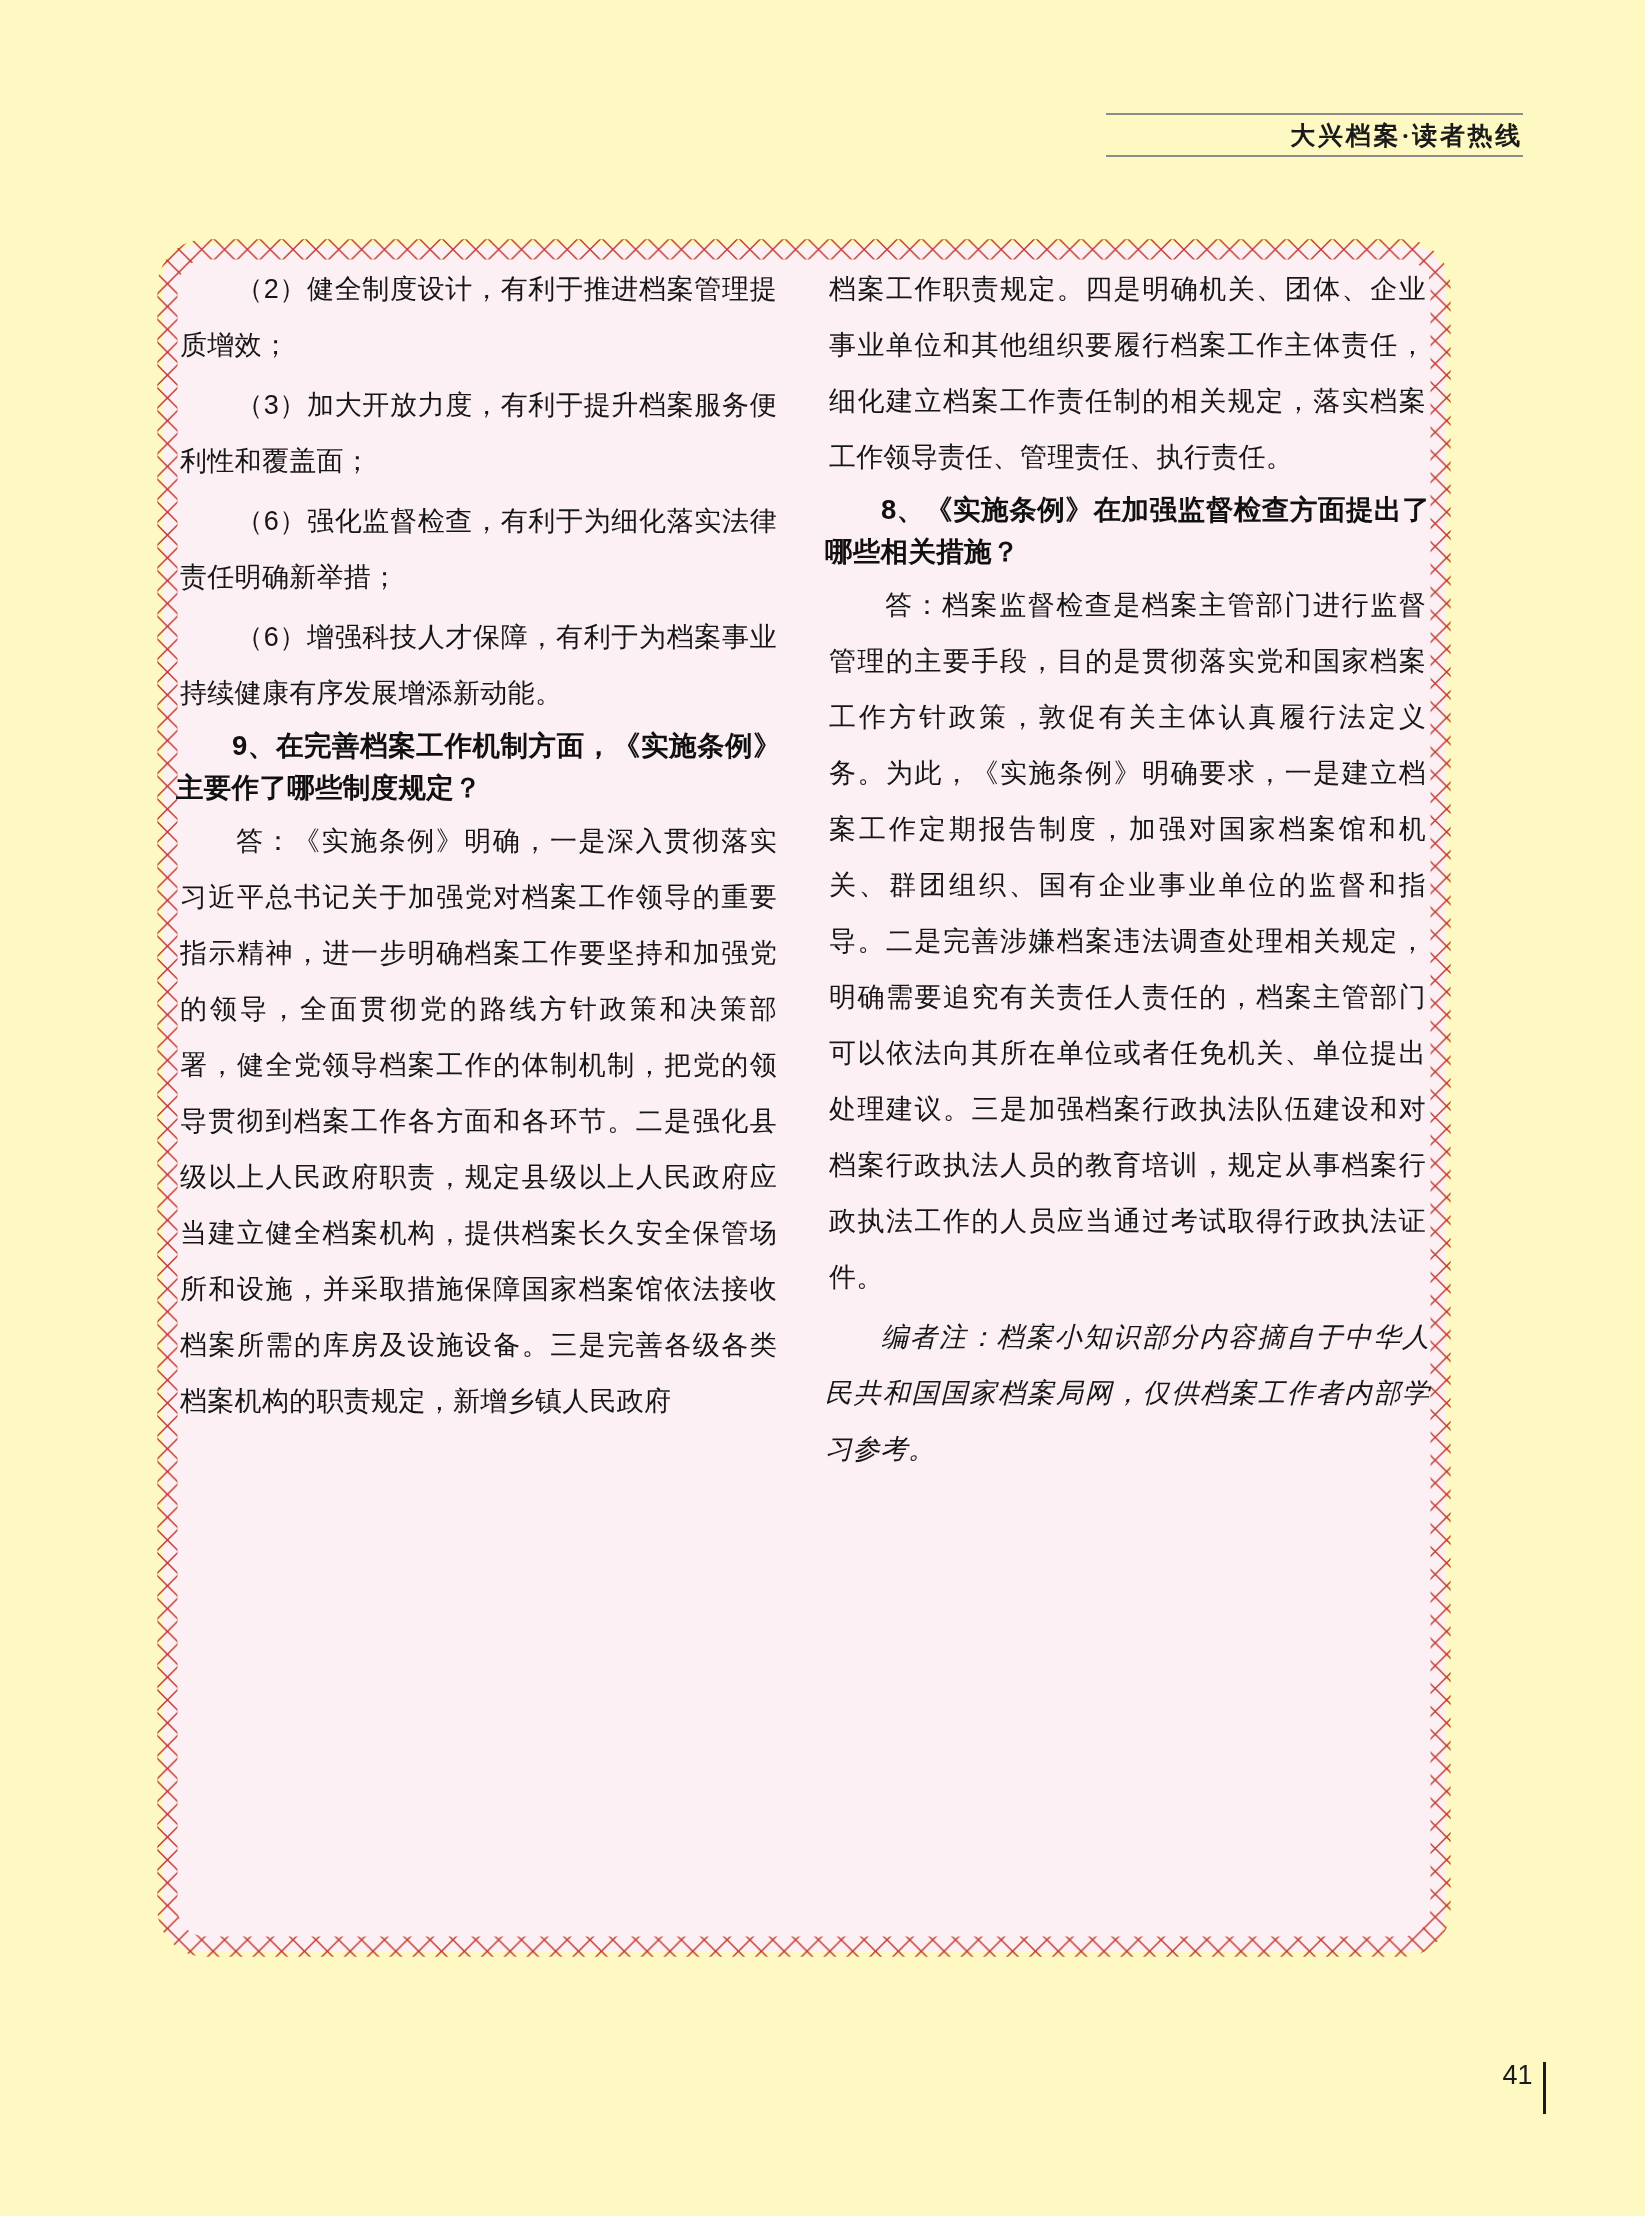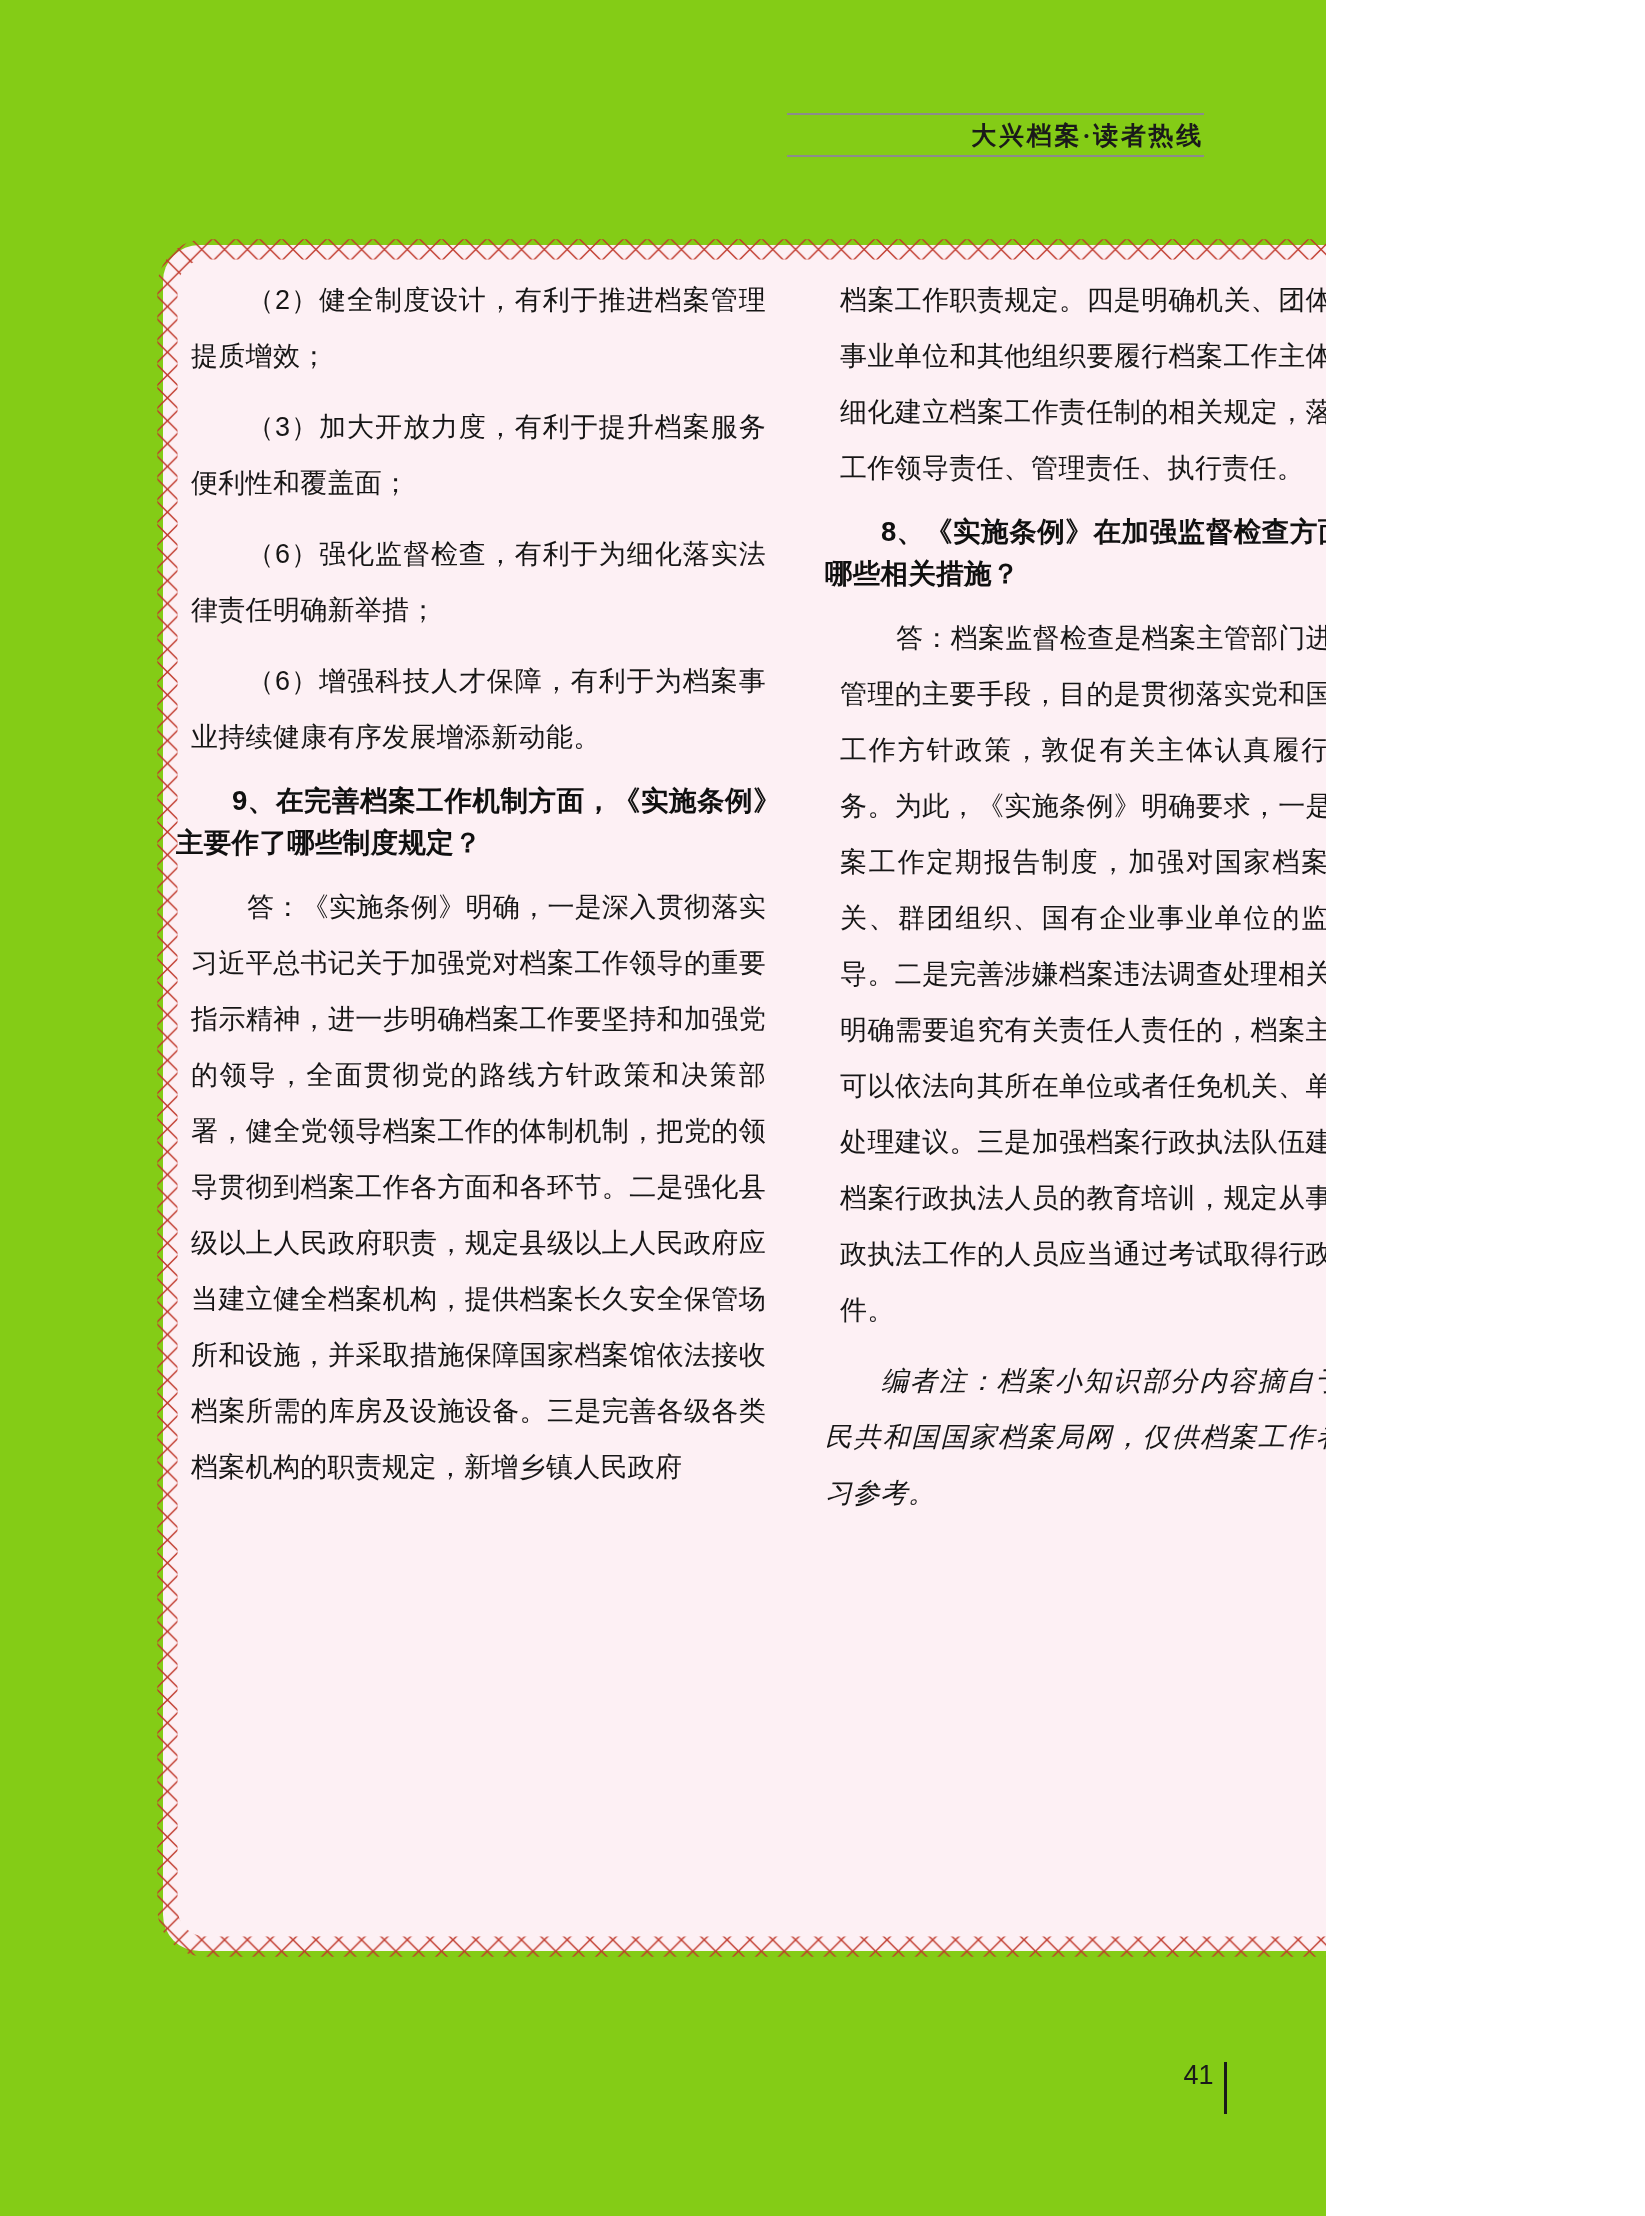--- a/index.html
+++ b/index.html
@@ -8,23 +8,23 @@
     padding: 0;
     background: #ffffff;
   }
   body {
     font-family: "Liberation Sans", "DejaVu Sans", sans-serif;
     color: #1a1a1a;
   }
 
   .page {
     position: relative;
-    width: 1326px;
+    width: 1645px;
     height: 2216px;
-    background: #84cc16;
+    background: #fef9c3;
     overflow: hidden;
   }
 
   
   .running-header {
     position: absolute;
     top: 113px;
     right: 122px;
     width: 417px;
     text-align: right;
@@ -82,21 +82,21 @@
     display: flex;
     gap: 44px;
     align-items: flex-start;
   }
   .col {
     width: 605px;
     flex: 0 0 605px;
   }
 
   p.body {
-    margin: 15px;
+    margin: 4px;
     font-family: "Liberation Sans", "DejaVu Sans", sans-serif;
     font-size: 27px;
     line-height: 56px;
     text-align: justify;
     text-align-last: left;
     text-justify: inter-character;
     color: #161616;
     letter-spacing: 0.3px;
   }
   p.body.indent { text-indent: 56px; }

